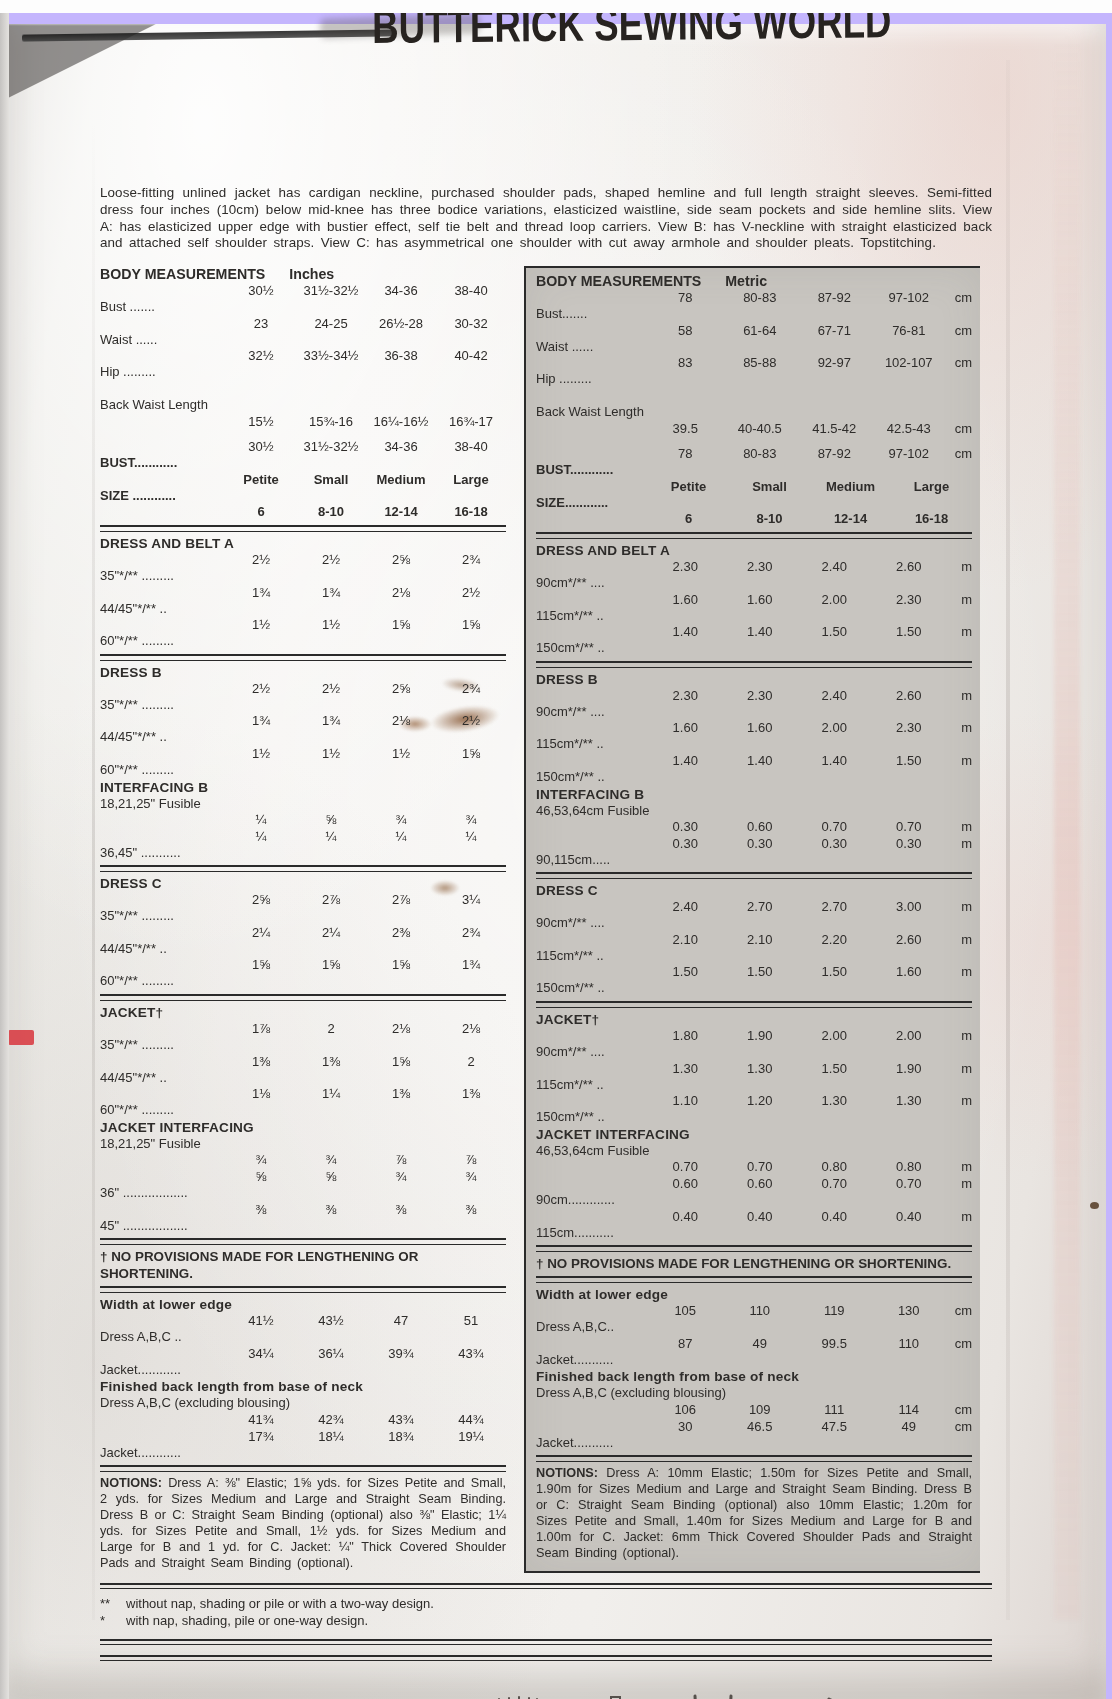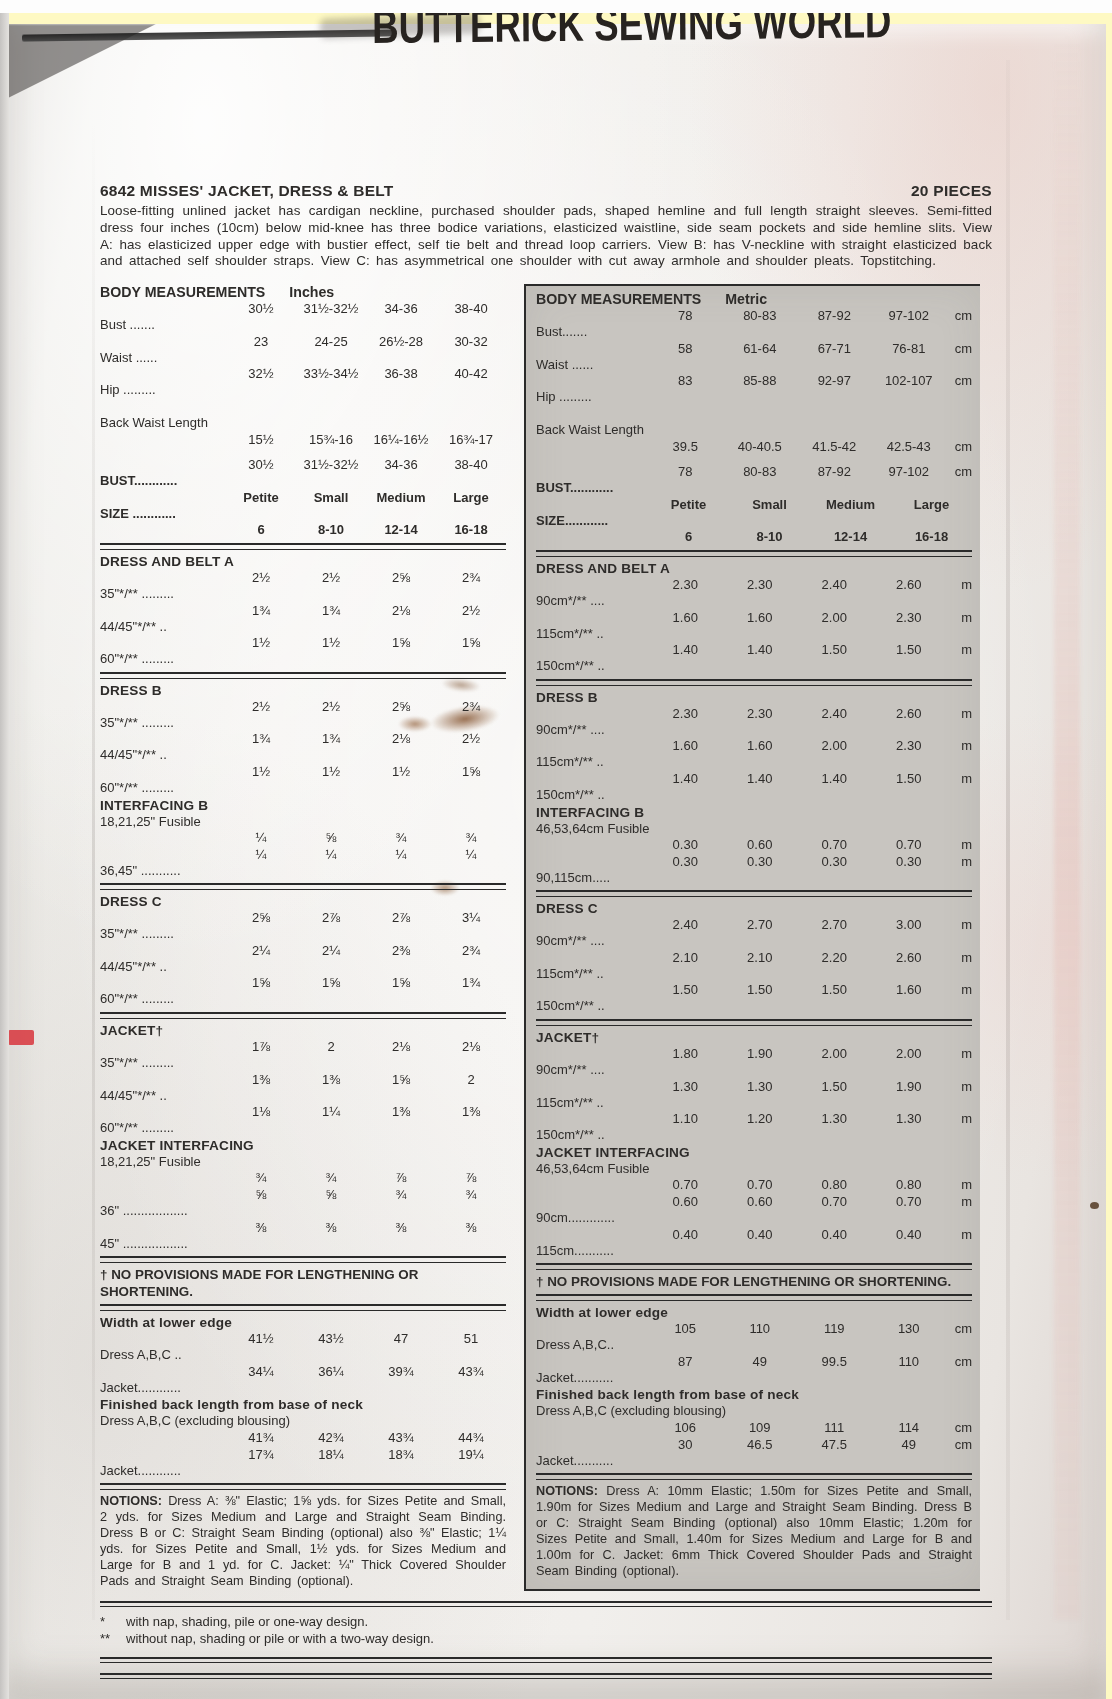--- a/index.html
+++ b/index.html
@@ -1,17 +1,17 @@
 <!DOCTYPE html>
 <html><head>
 <meta charset="utf-8">
 <style>
   html,body{margin:0;padding:0;}
   body{font-family:"Liberation Sans","DejaVu Sans",sans-serif;background:#f7f6f5;}
-  #root{position:relative;width:1112px;height:1699px;overflow:hidden;background:#fef9c3;}
+  #root{position:relative;width:1112px;height:1699px;overflow:hidden;background:#c4b5fd;}
 
   
   .envelope{position:absolute;left:6px;top:24px;width:1100px;height:1675px;
     background:
       radial-gradient(ellipse at 18% 6%, rgba(255,255,255,.9), transparent 38%),
       radial-gradient(ellipse at 90% 4%, rgba(232,196,188,.45), transparent 22%),
       radial-gradient(ellipse at 96% 55%, rgba(236,205,200,.30), transparent 18%),
       radial-gradient(ellipse at 50% 45%, rgba(255,255,255,.55), transparent 65%),
       radial-gradient(ellipse at 8% 80%, rgba(190,184,178,.30), transparent 35%),
       linear-gradient(100deg,#d9d6d2 0%,#ecebe7 7%,#f3f1ee 28%,#f1efec 62%,#e9e5e1 88%,#ddd5d1 100%);
@@ -88,24 +88,20 @@
   <div class="crease-v1"></div>
   <div class="crease-v2"></div>
   <div class="crease-pink"></div>
   <div class="top-edge-line"></div>
   <div class="banner-smudge"></div>
   <div class="banner">BUTTERICK SEWING WORLD</div>
   <div class="top-strip"></div>
 
   <div class="panel">
 
-    <div class="hdr">
-      <span class="title">6842  MISSES' JACKET, DRESS &amp; BELT</span>
-      <span class="pieces">20 PIECES</span>
-    </div>
     <p class="desc">Loose-fitting unlined jacket has cardigan neckline, purchased shoulder pads, shaped hemline and full length straight sleeves. Semi-fitted dress four inches (10cm) below mid-knee has three bodice variations, elasticized waistline, side seam pockets and side hemline slits. View A: has elasticized upper edge with bustier effect, self tie belt and thread loop carriers. View B: has V-neckline with straight elasticized back and attached self shoulder straps. View C: has asymmetrical one shoulder with cut away armhole and shoulder pleats. Topstitching.</p>
 
     <div class="tables">
       <div class="col-left">
           <div class="t-h2">
             <span class="">BODY MEASUREMENTS</span>
             <span class="">Inches</span>
           </div>
           <div class="t-row">
             <span class="t-label">Bust .......</span>
@@ -577,24 +573,24 @@
             <span class="t-val">49</span>
             <span class="t-unit">cm</span>
           </div>
           <div class="rule"></div>
           <div class="t-para"><b>NOTIONS:</b> Dress A: 10mm Elastic; 1.50m for Sizes Petite and Small, 1.90m for Sizes Medium and Large and Straight Seam Binding. Dress B or C: Straight Seam Binding (optional) also 10mm Elastic; 1.20m for Sizes Petite and Small, 1.40m for Sizes Medium and Large for B and 1.00m for C. Jacket: 6mm Thick Covered Shoulder Pads and Straight Seam Binding (optional).</div>
         </div>
     </div>
 
     <div class="hr-full"></div>
     <div class="fnote">
-      <span class="mark">*</span><span>with nap, shading, pile or one-way design.</span>
+      <span class="mark">**</span><span>without nap, shading or pile or with a two-way design.</span>
     </div>
     <div class="fnote">
-      <span class="mark">**</span><span>without nap, shading or pile or with a two-way design.</span>
+      <span class="mark">*</span><span>with nap, shading, pile or one-way design.</span>
     </div>
 
     <div class="hr-full"></div>
 
     <div class="hr-full"></div>
 
     <div class="ills">
       <div class="ill">
         <svg width="165" height="125" viewBox="0 0 165 125">
           <path d="M64,14 Q82,24 100,14"></path>

